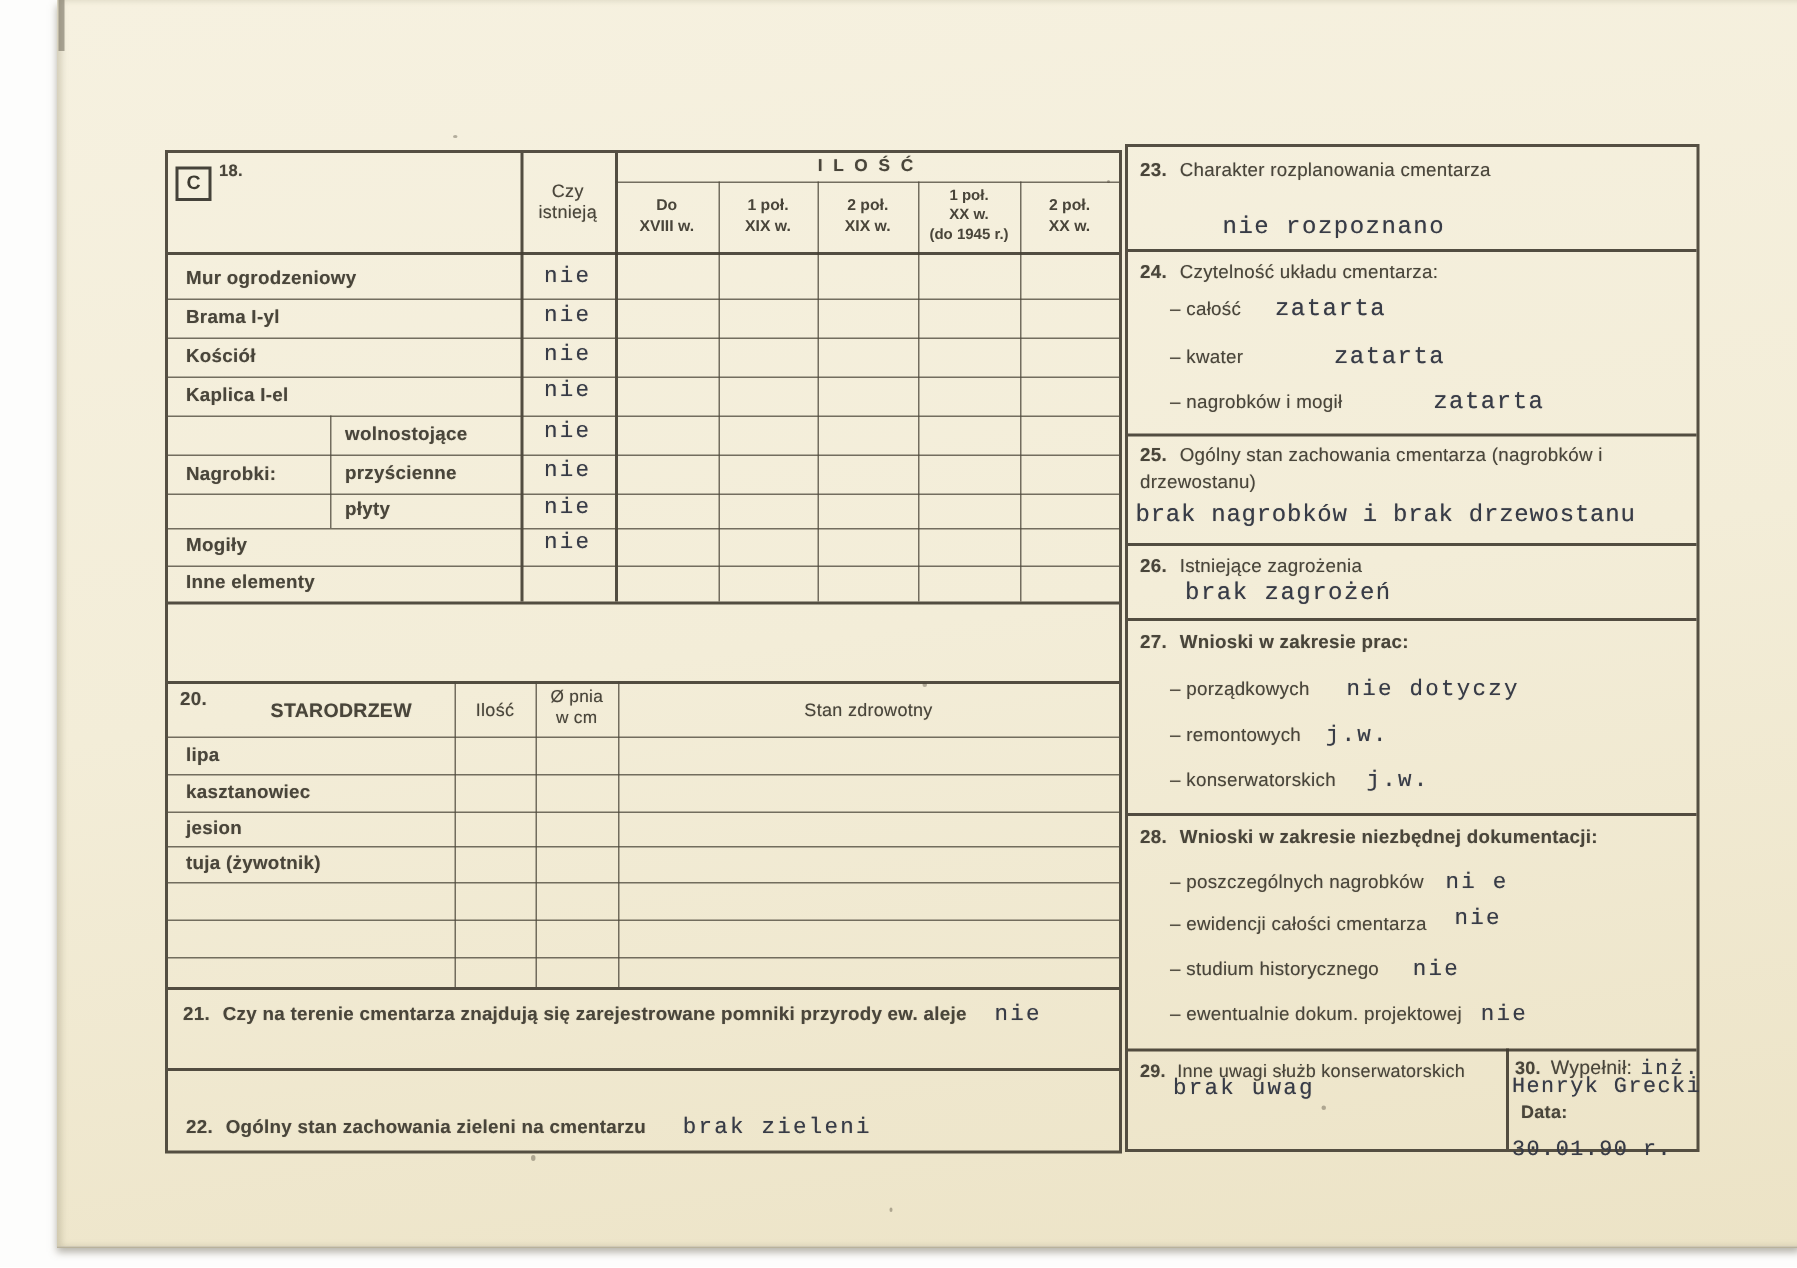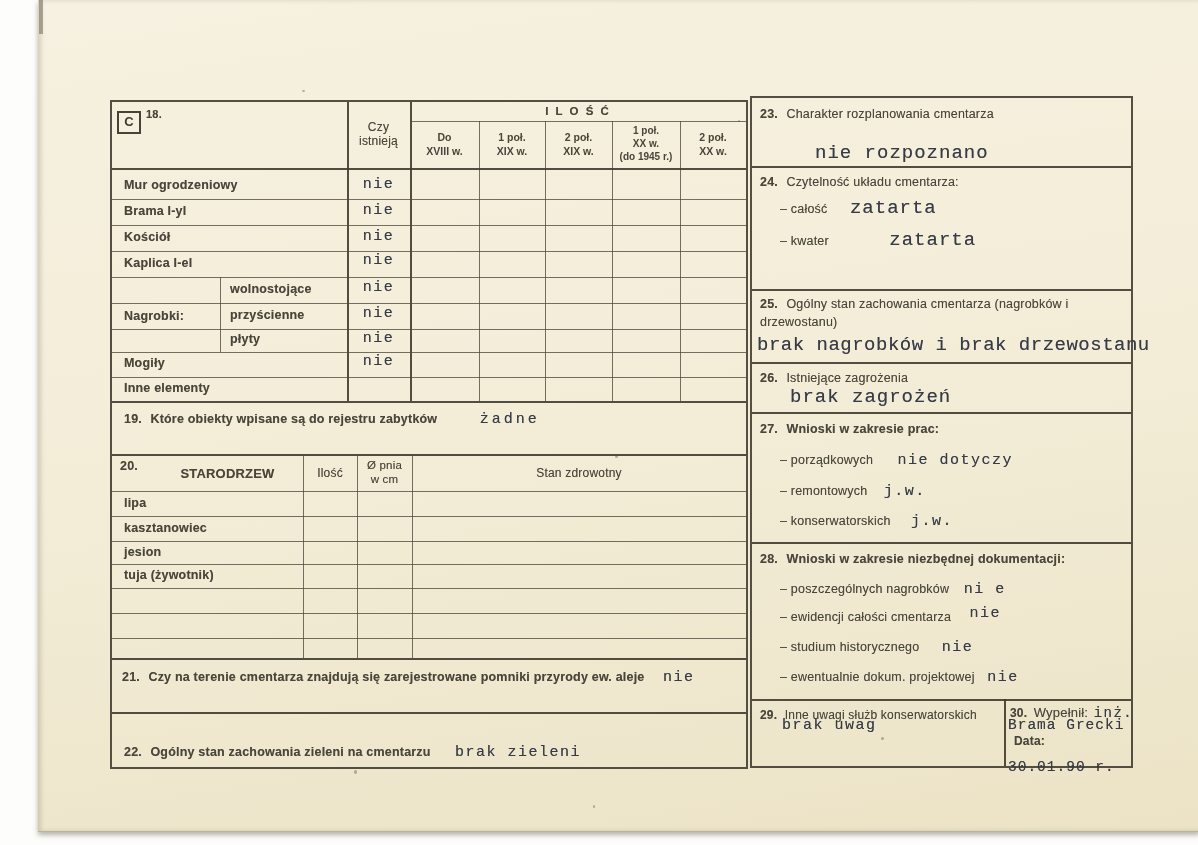--- a/index.html
+++ b/index.html
@@ -14,21 +14,21 @@
   .hl{position:absolute;left:0;height:1px;background:rgba(78,73,60,.78);}
   .hl.thick{height:2px;background:rgba(64,59,48,.9);}
   .vl{position:absolute;top:0;width:1px;background:rgba(78,73,60,.78);}
   .vl.thick{width:2px;background:rgba(64,59,48,.9);}
   .plabel{font-size:12.5px;font-weight:700;color:#49453a;letter-spacing:.2px;
           text-shadow:0 0 .6px rgba(73,69,58,.45);}
   .small{font-size:11px;}
   .typed{font-family:"Liberation Mono","DejaVu Sans Mono",monospace;font-size:15px;
          color:#373b46;letter-spacing:1.5px;white-space:nowrap;
          text-shadow:0 0 .5px rgba(52,56,68,.55);}
-  .typed.big{font-size:19px;letter-spacing:1px;}
+  .typed.big{font-size:16px;letter-spacing:1px;}
   .pre{white-space:pre-line;}
   .center{text-align:center;}
   .title{font-size:21px;font-weight:700;letter-spacing:4.5px;line-height:1.3;color:#45423a;
          text-shadow:0 0 1px rgba(60,56,45,.55);}
   .cbox{position:absolute;left:5px;top:9px;width:20px;height:19px;border:2px solid #45423a;
         font-weight:700;font-size:13px;text-align:center;line-height:18px;color:#3d3a30;}
   .phead{font-size:10.5px;font-weight:700;line-height:1.3;color:#49453a;}
   .ritem{position:absolute;white-space:nowrap;}
   .speck{position:absolute;border-radius:50%;background:rgba(70,64,50,.38);}
 </style>
@@ -101,25 +101,20 @@
       <div class="abs plabel" style="left:118px;top:180px;">wolnostojące</div>
       <div class="abs typed center" style="left:235px;top:177px;width:63px;">nie</div>
       <div class="abs plabel" style="left:118px;top:206px;">przyścienne</div>
       <div class="abs typed center" style="left:235px;top:203px;width:63px;">nie</div>
       <div class="abs plabel" style="left:118px;top:230px;">płyty</div>
       <div class="abs typed center" style="left:235px;top:228px;width:63px;">nie</div>
       <div class="abs plabel" style="left:12px;top:254px;">Mogiły</div>
       <div class="abs typed center" style="left:235px;top:251px;width:63px;">nie</div>
       <div class="abs plabel" style="left:12px;top:279px;">Inne elementy</div>
 
-      <div class="abs" style="left:12px;top:307px;white-space:nowrap;">
-        <span class="plabel">19.</span>
-        <span class="plabel" style="margin-left:4px;">Które obiekty wpisane są do rejestru zabytków</span>
-        <span class="typed" style="margin-left:38px;letter-spacing:3px;">żadne</span>
-      </div>
 
       <div class="abs plabel" style="left:8px;top:357px;text-align:center;">20.</div>
       <div class="abs plabel center" style="left:40px;top:364px;width:151px;font-size:13px;">STARODRZEW</div>
       <div class="abs plabel center" style="left:191px;top:364px;width:54px;font-weight:400;font-size:12px;">Ilość</div>
       <div class="abs plabel pre center" style="left:245px;top:356px;width:55px;font-weight:400;font-size:11.5px;line-height:1.25;">Ø pnia
 w cm</div>
       <div class="abs plabel center" style="left:300px;top:364px;width:334px;font-weight:400;font-size:12px;">Stan zdrowotny</div>
 
       <div class="abs plabel" style="left:12px;top:394px;">lipa</div>
       <div class="abs plabel" style="left:12px;top:419px;">kasztanowiec</div>
@@ -160,20 +155,24 @@
         <span class="plabel" style="margin-left:4px;font-weight:400;">Czytelność układu cmentarza:</span>
       </div>
       <div class="ritem" style="left:28px;top:99px;">
         <span class="plabel" style="font-weight:400;">– całość</span>
         <span class="typed big" style="margin-left:18px;">zatarta</span>
       </div>
       <div class="ritem" style="left:28px;top:131px;">
         <span class="plabel" style="font-weight:400;">– kwater</span>
         <span class="typed big" style="margin-left:56px;">zatarta</span>
       </div>
+      <div class="ritem" style="left:28px;top:161px;">
+        <span class="plabel" style="font-weight:400;">– nagrobków i mogił</span>
+        <span class="typed big" style="margin-left:56px;">zatarta</span>
+      </div>
 
       <div class="ritem" style="left:8px;top:196px;white-space:normal;width:350px;">
         <span class="plabel">25.</span>
         <span class="plabel" style="margin-left:4px;font-weight:400;">Ogólny stan zachowania cmentarza (nagrobków i drzewostanu)</span>
       </div>
       <div class="abs typed big" style="left:5px;top:236px;letter-spacing:.5px;">brak nagrobków i brak drzewostanu</div>
 
       <div class="ritem" style="left:8px;top:270px;">
         <span class="plabel">26.</span>
         <span class="plabel" style="margin-left:4px;font-weight:400;">Istniejące zagrożenia</span>
@@ -222,21 +221,21 @@
         <span class="plabel" style="font-size:12px;">29.</span>
         <span class="plabel" style="margin-left:3px;font-weight:400;font-size:12px;">Inne uwagi służb konserwatorskich</span>
       </div>
       <div class="abs typed" style="left:30px;top:619px;">brak uwag</div>
 
       <div class="ritem" style="left:258px;top:605px;">
         <span class="plabel" style="font-size:12px;">30.</span>
         <span class="plabel" style="margin-left:2px;font-weight:400;font-size:13px;">Wypełnił:</span>
         <span class="typed" style="margin-left:1px;font-size:14px;">inż.</span>
       </div>
-      <div class="abs typed" style="left:256px;top:619px;font-size:14.5px;letter-spacing:1px;">Brama Grecki</div>
+      <div class="abs typed" style="left:256px;top:619px;font-size:14.5px;letter-spacing:1px;">Henryk Grecki</div>
       <div class="abs plabel" style="left:262px;top:636px;font-size:12px;">Data:</div>
       <div class="abs typed" style="left:256px;top:647px;font-size:14.5px;letter-spacing:1px;margin-top:14px;">30.01.90 r.</div>
     </div>
 
     <div class="speck" style="left:577px;top:455px;width:3px;height:3px;"></div>
     <div class="speck" style="left:316px;top:770px;width:3px;height:4px;"></div>
     <div class="speck" style="left:843px;top:737px;width:3px;height:3px;"></div>
     <div class="speck" style="left:555px;top:805px;width:2px;height:3px;"></div>
     <div class="speck" style="left:264px;top:90px;width:3px;height:2px;"></div>
     <div class="speck" style="left:700px;top:120px;width:2px;height:2px;"></div>

